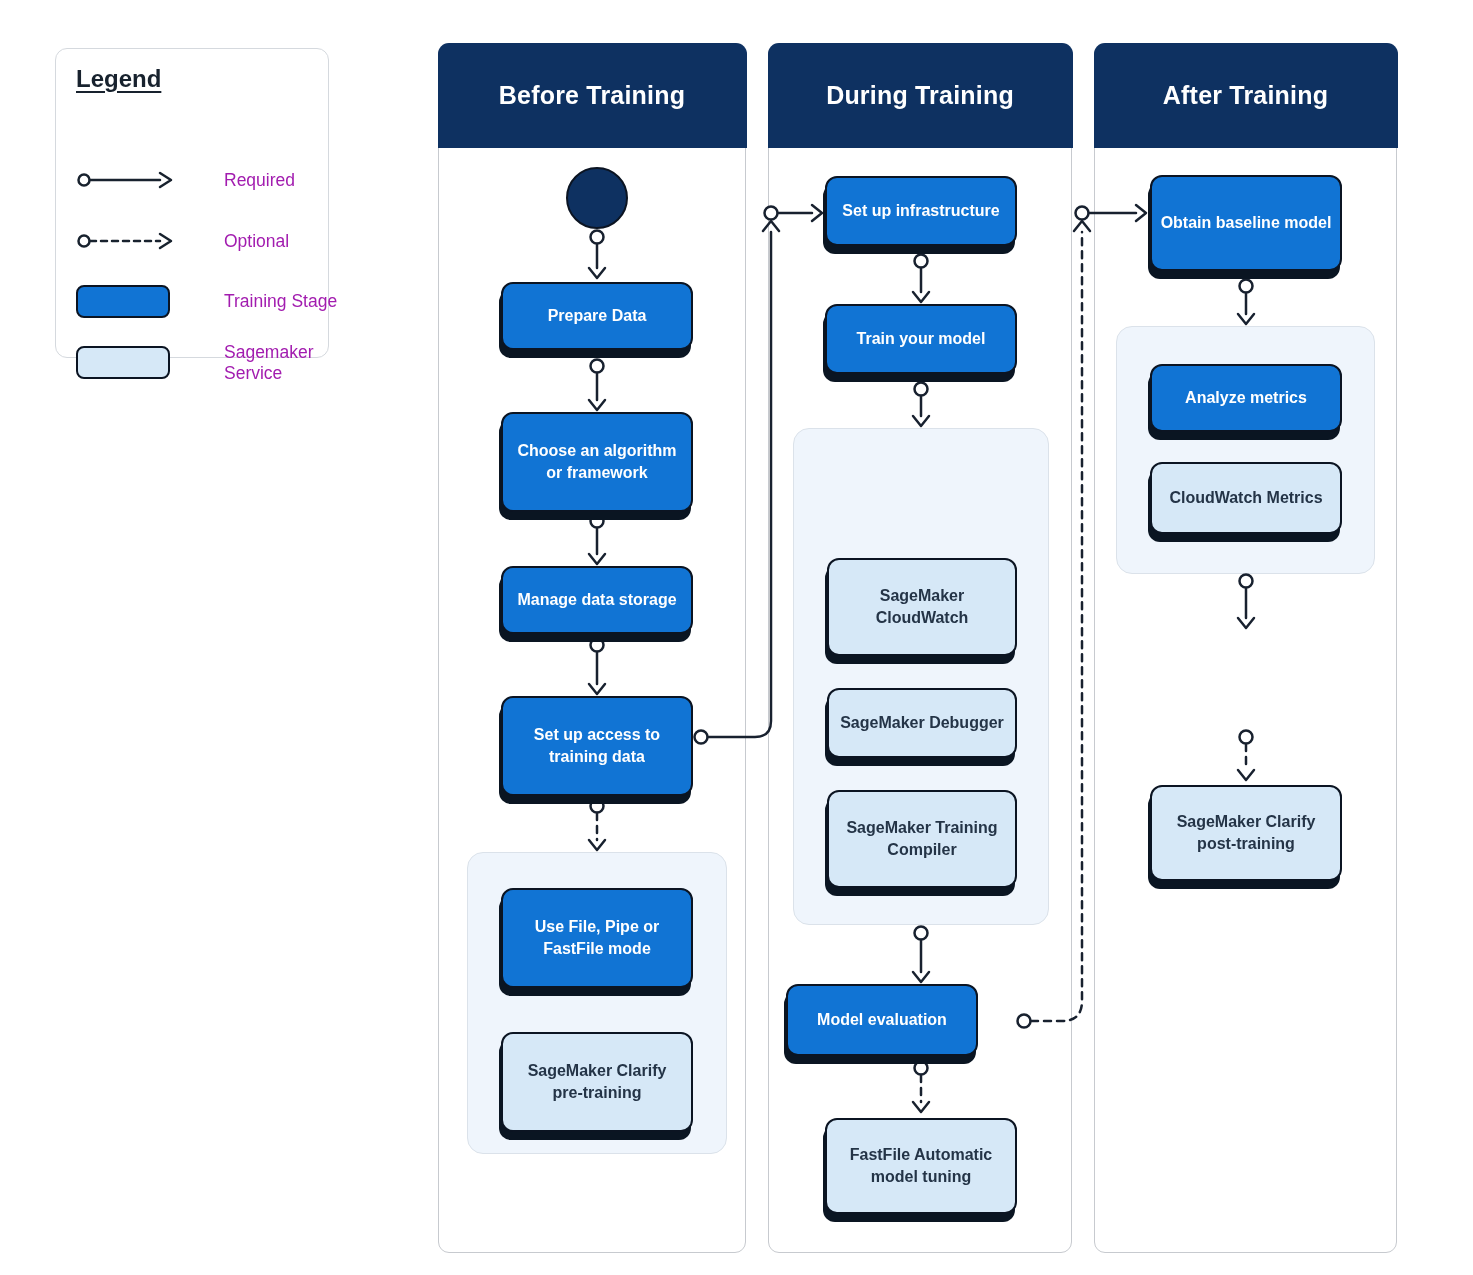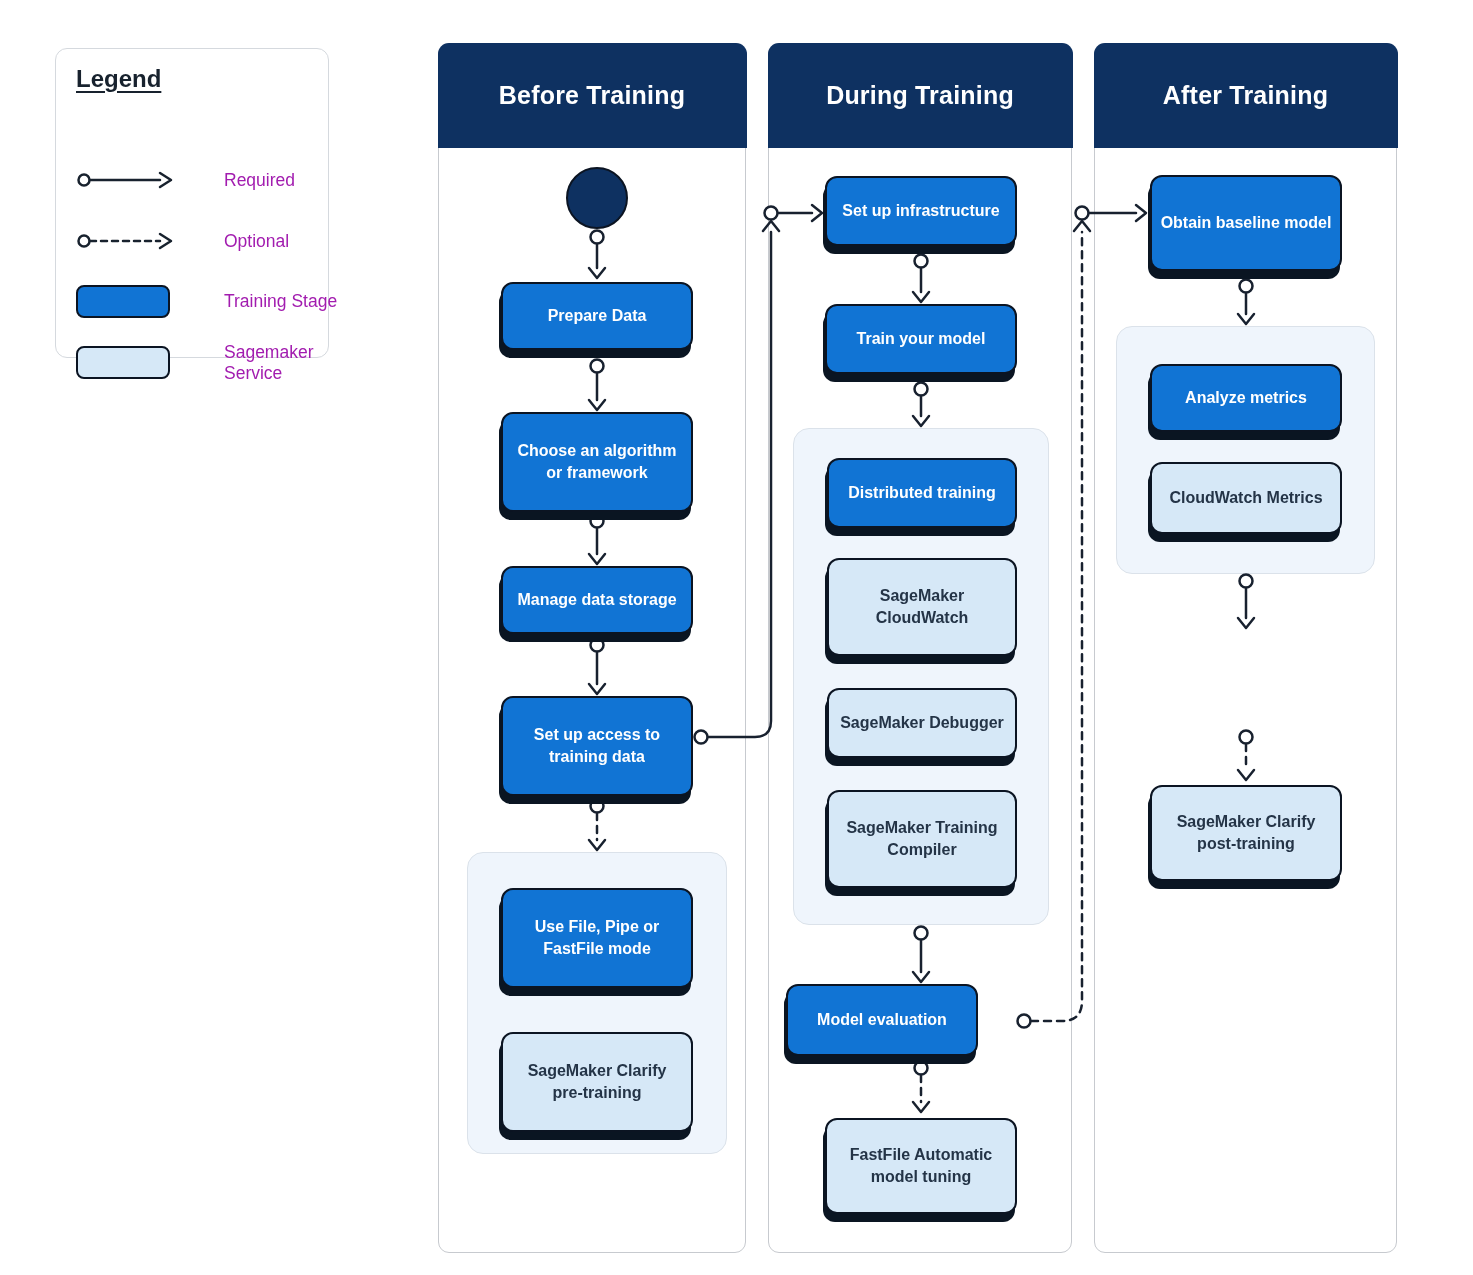--- a/index.html
+++ b/index.html
@@ -219,21 +219,20 @@
 
   <div class="node st" style="left:501px;top:282px;width:192px;height:68px;">Prepare Data</div>
   <div class="node st" style="left:501px;top:412px;width:192px;height:100px;">Choose an algorithm or framework</div>
   <div class="node st" style="left:501px;top:566px;width:192px;height:68px;">Manage data storage</div>
   <div class="node st" style="left:501px;top:696px;width:192px;height:100px;">Set up access to training data</div>
   <div class="node st" style="left:501px;top:888px;width:192px;height:100px;">Use File, Pipe or FastFile mode</div>
   <div class="node sv" style="left:501px;top:1032px;width:192px;height:100px;">SageMaker Clarify pre-training</div>
 
   <div class="node st" style="left:825px;top:176px;width:192px;height:70px;">Set up infrastructure</div>
   <div class="node st" style="left:825px;top:304px;width:192px;height:70px;">Train your model</div>
-  <div class="node st" style="left:827px;top:458px;width:190px;height:70px;">Distributed training</div>
   <div class="node sv" style="left:827px;top:558px;width:190px;height:98px;">SageMaker CloudWatch</div>
   <div class="node sv" style="left:827px;top:688px;width:190px;height:70px;">SageMaker Debugger</div>
   <div class="node sv" style="left:827px;top:790px;width:190px;height:98px;">SageMaker Training Compiler</div>
   <div class="node st" style="left:786px;top:984px;width:192px;height:72px;">Model evaluation</div>
   <div class="node sv" style="left:825px;top:1118px;width:192px;height:96px;">FastFile Automatic model tuning</div>
 
   <div class="node st" style="left:1150px;top:175px;width:192px;height:96px;">Obtain baseline model</div>
   <div class="node st" style="left:1150px;top:356px;width:192px;height:68px;margin-top:8px;">Analyze metrics</div>
   <div class="node sv" style="left:1150px;top:462px;width:192px;height:72px;">CloudWatch Metrics</div>
   <div class="node sv" style="left:1150px;top:785px;width:192px;height:96px;">SageMaker Clarify post-training</div>

